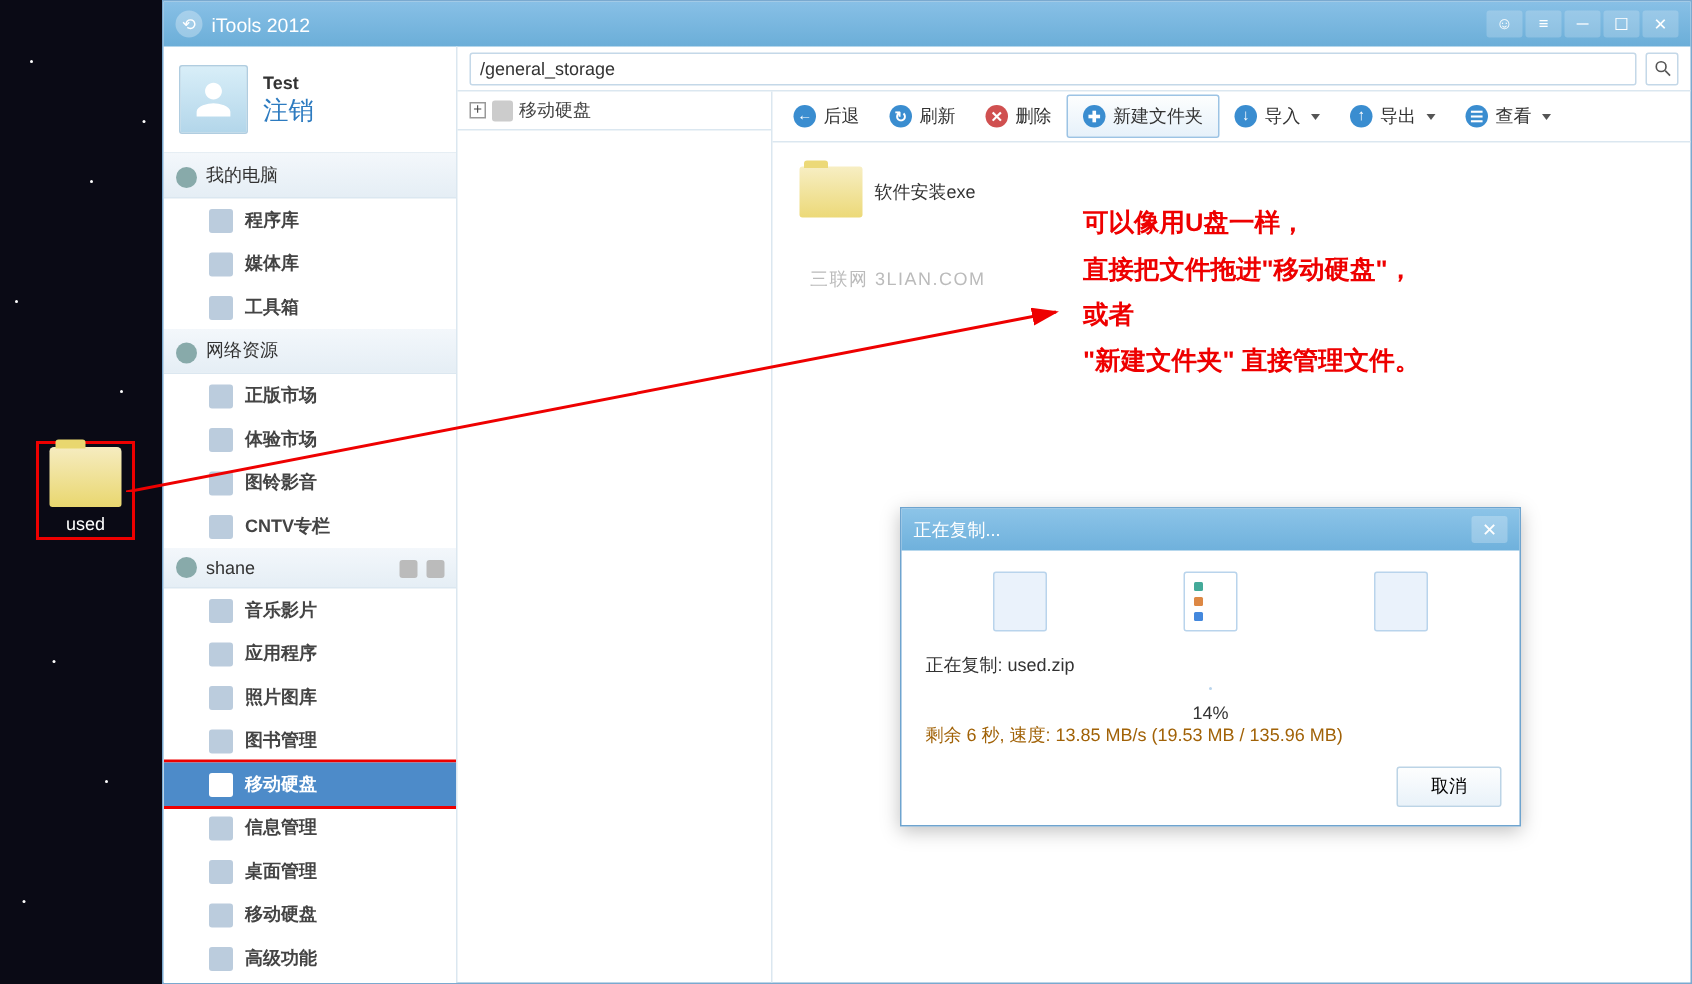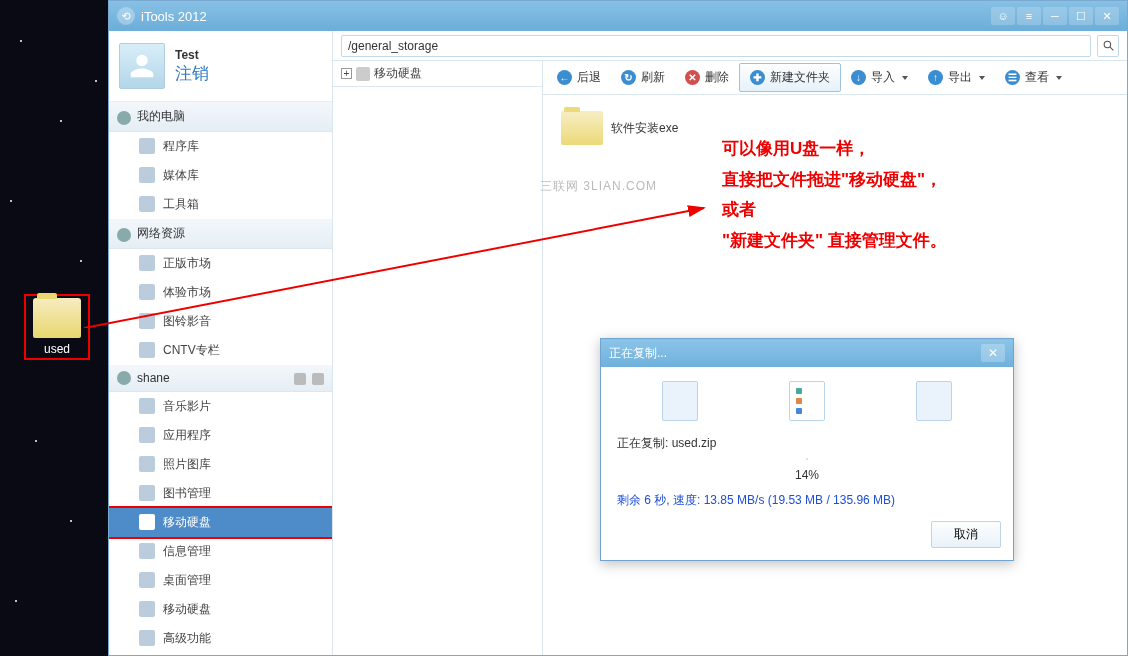--- a/index.html
+++ b/index.html
@@ -15,33 +15,33 @@
 .titlebar { height:30px; background:linear-gradient(#88c0e6,#6baed8); display:flex; align-items:center; padding:0 8px; color:#fff; font-size:13px; }
 .titlebar .logo { width:18px; height:18px; margin-right:6px; background:rgba(255,255,255,.3); border-radius:50%; display:flex; align-items:center; justify-content:center; font-size:11px; }
 .titlebar .spacer { flex:1; }
 .winbtn { width:24px; height:18px; margin-left:2px; background:rgba(255,255,255,.2); display:flex; align-items:center; justify-content:center; font-size:11px; border-radius:2px; }
 
 .addr-row { height:30px; display:flex; align-items:center; padding:4px 8px; gap:6px; border-bottom:1px solid #dbe7f0; }
 .addr { flex:1; height:22px; border:1px solid #c4d8e8; border-radius:2px; padding:0 6px; font-size:12px; color:#333; display:flex; align-items:center; background:#fff; }
 .search-btn { width:22px; height:22px; border:1px solid #c4d8e8; border-radius:2px; display:flex; align-items:center; justify-content:center; color:#555; }
 
 .body { flex:1; display:flex; min-height:0; }
-.sidebar { width:224px; background:#fff; border-right:1px solid #dbe7f0; overflow-y:auto; }
+.sidebar { width:196px; background:#fff; border-right:1px solid #dbe7f0; overflow-y:auto; }
 .userbox { display:flex; align-items:center; padding:12px 10px; gap:10px; border-bottom:1px solid #e6eef4; }
 .avatar { width:46px; height:46px; background:linear-gradient(#d8eef8,#b3d6ea); border:1px solid #b0cde0; border-radius:2px; display:flex; align-items:center; justify-content:center; }
 .avatar svg { width:30px; height:30px; fill:#fff; }
 .userbox .info { font-size:12px; }
 .userbox .name { color:#333; font-weight:bold; }
 .userbox .logout { color:#2d7bc0; font-size:17px; cursor:pointer; }
 
 .sb-section { font-size:12px; }
 .sb-head { display:flex; align-items:flex-end; gap:6px; padding:6px 8px; background:linear-gradient(#f3f7fb,#e5eef5); border-bottom:1px solid #dbe7f0; color:#333; }
 .sb-head .gi { width:14px; height:14px; background:#8aa; border-radius:50%; }
 .sb-head .right-ic { width:12px; height:12px; background:#bbb; border-radius:2px; }
-.sb-item { display:flex; gap:8px; padding:6px 10px 6px 30px; color:#444; cursor:pointer; }
+.sb-item { display:flex; align-items:center; gap:8px; padding:6px 10px 6px 30px; color:#444; cursor:pointer;font-weight:bold; }
 .sb-item.active { background:#4d8bc9; color:#fff; }
 .sb-item .ic { width:16px; height:16px; background:#bcd; border-radius:2px; flex-shrink:0; }
 .sb-item.active .ic { background:#fff; }
 .hl-row { border:2px solid #e00; margin:-2px; }
 
 .main { flex:1; display:flex; flex-direction:column; min-width:0; }
 .treebar { height:26px; border-bottom:1px solid #dbe7f0; display:flex; align-items:center; padding:0 8px; font-size:12px; color:#444; gap:4px; }
 .treebar .exp { width:11px; height:11px; border:1px solid #999; display:flex; align-items:center; justify-content:center; font-size:10px; line-height:1; }
 .treebar .dico { width:14px; height:14px; background:#ccc; border-radius:2px; }
 
@@ -69,21 +69,21 @@
 .dlg-body { padding:14px 16px 12px; }
 .dlg-icons { display:flex; justify-content:space-around; margin-bottom:14px; }
 .dlg-icons .pic { width:36px; height:40px; background:#eaf2fb; border:1px solid #b9d4ec; border-radius:2px; position:relative; }
 .dlg-icons .pic.mid { background:#fff; }
 .dlg-icons .pic.mid::after { content:""; position:absolute; left:6px; top:6px; width:6px; height:6px; background:#4a9; border-radius:1px; box-shadow:0 10px 0 #d84, 0 20px 0 #48d; }
 .dlg-line { color:#333; margin-bottom:6px; }
 .progress { height:16px; border:1px solid #b9d4ec; border-radius:2px; overflow:hidden; background:#f4f9fd; display:flex; align-items:center; }
 .progress .bar { height:100%; background:linear-gradient(#8fd06a,#6ab944); }
 .progress-row { display:flex; align-items:center; gap:8px;flex-direction:column; }
 .pct { font-size:12px; color:#333; }
-.dlg-stats { color:#1d4ed8; margin-top:10px; }
+.dlg-stats { color:#a16207; }
 .dlg-foot { display:flex; justify-content:flex-end; padding:0 12px 12px; }
 .dlg-btn { padding:4px 22px; border:1px solid #bcd4e6; background:linear-gradient(#fdfefe,#e9f2f9); border-radius:2px; cursor:pointer; }
 </style>
 </head>
 <body>
 
 <div class="desktop">
   <div class="star" style="left:20px; top:40px"></div>
     <div class="star" style="left:60px; top:120px"></div>
   <div class="star" style="left:10px; top:200px"></div>

